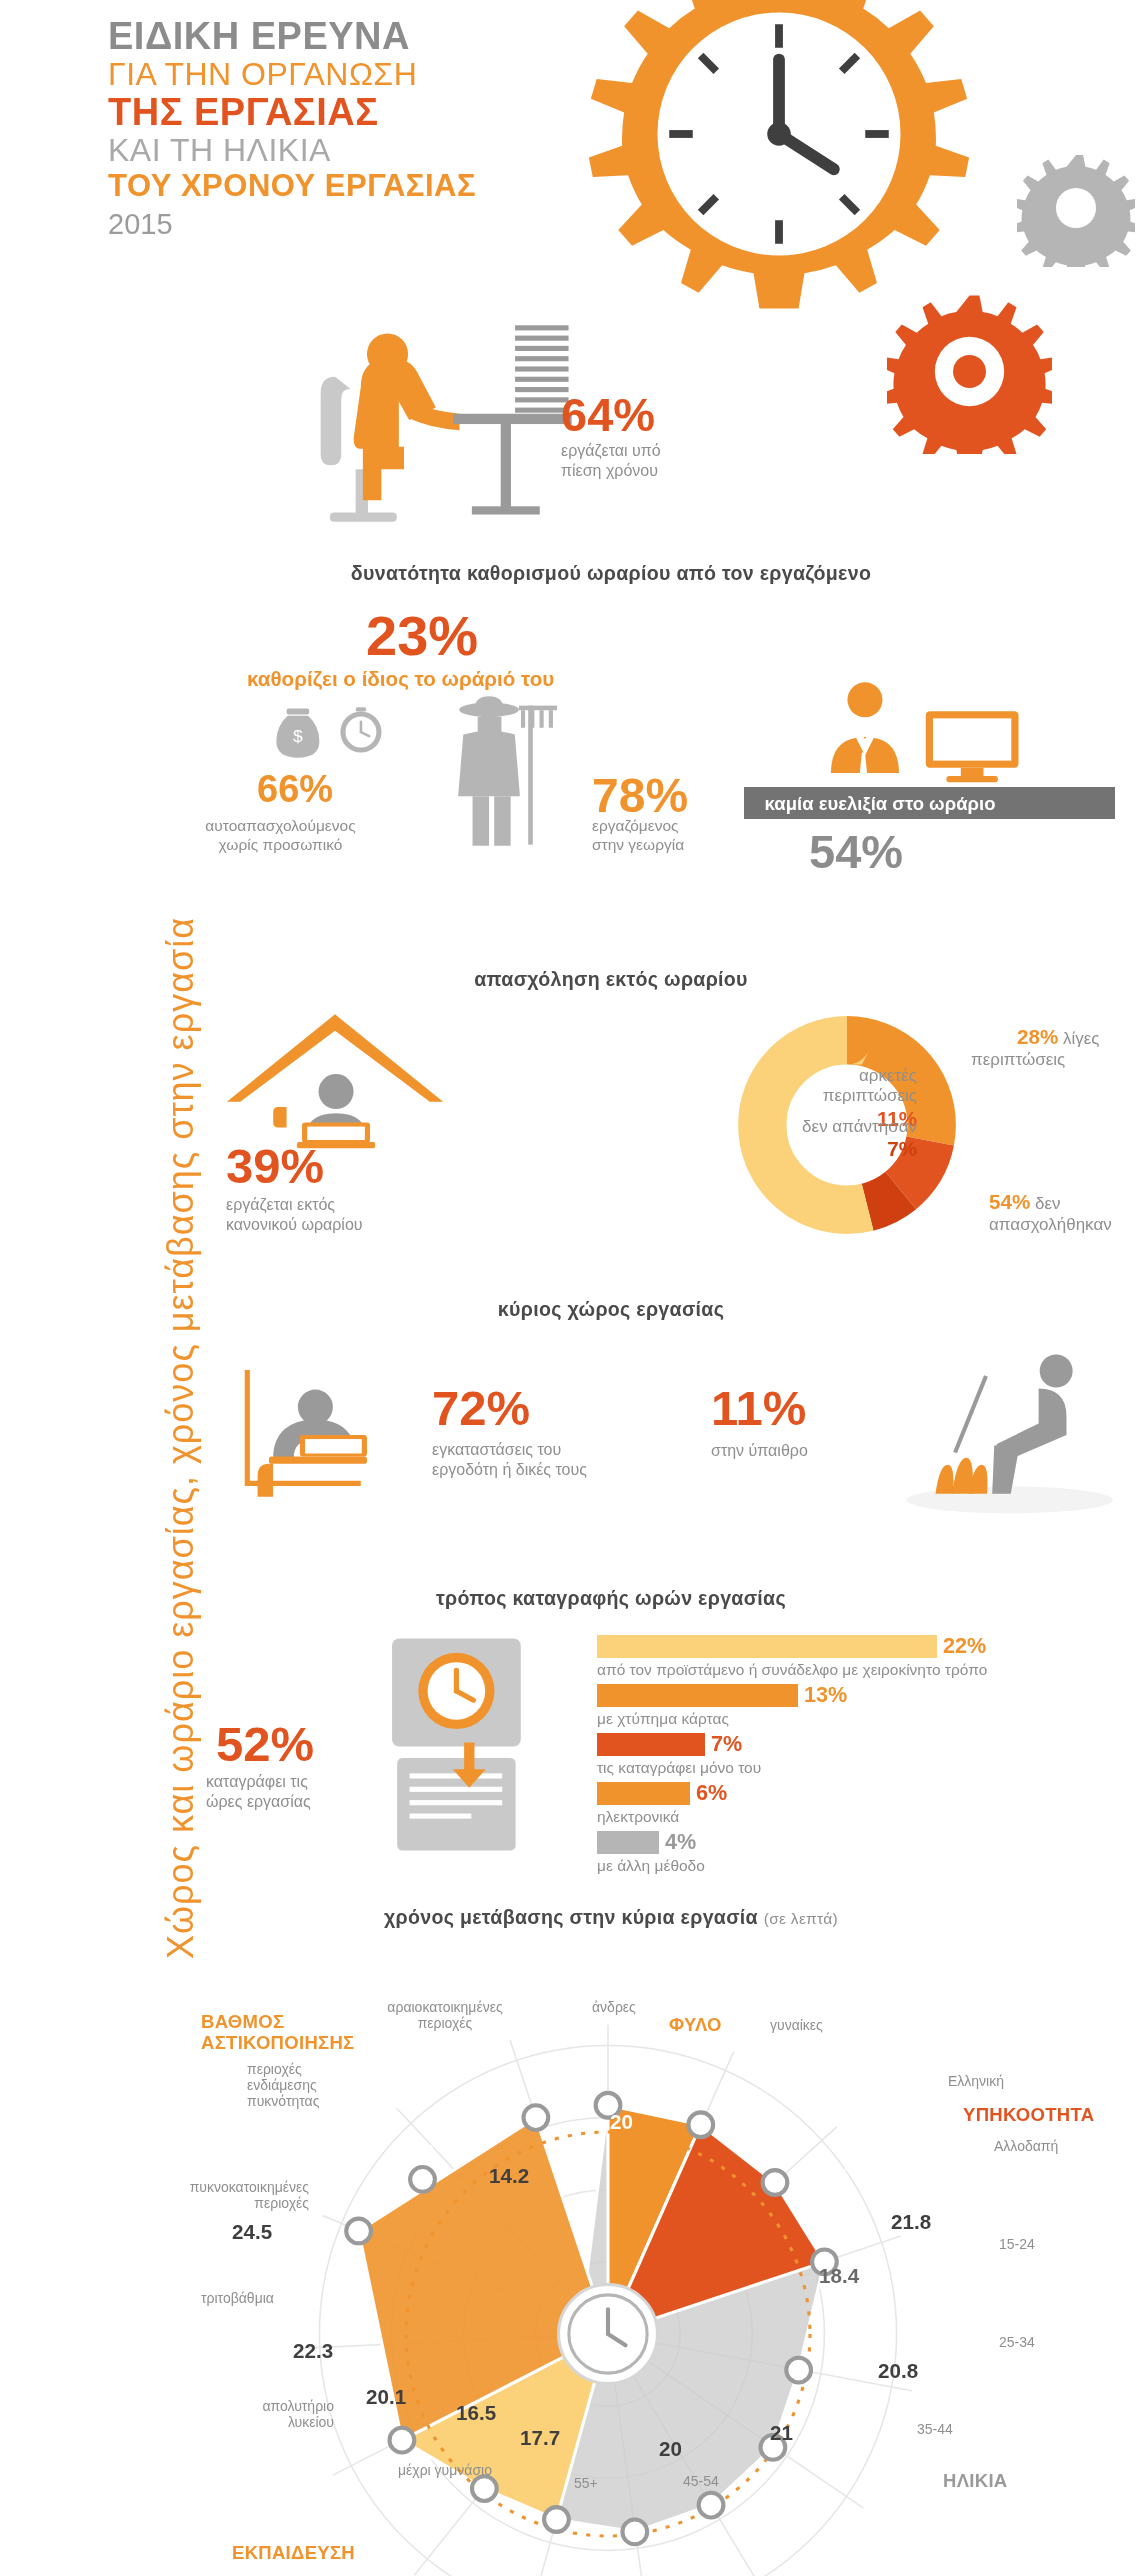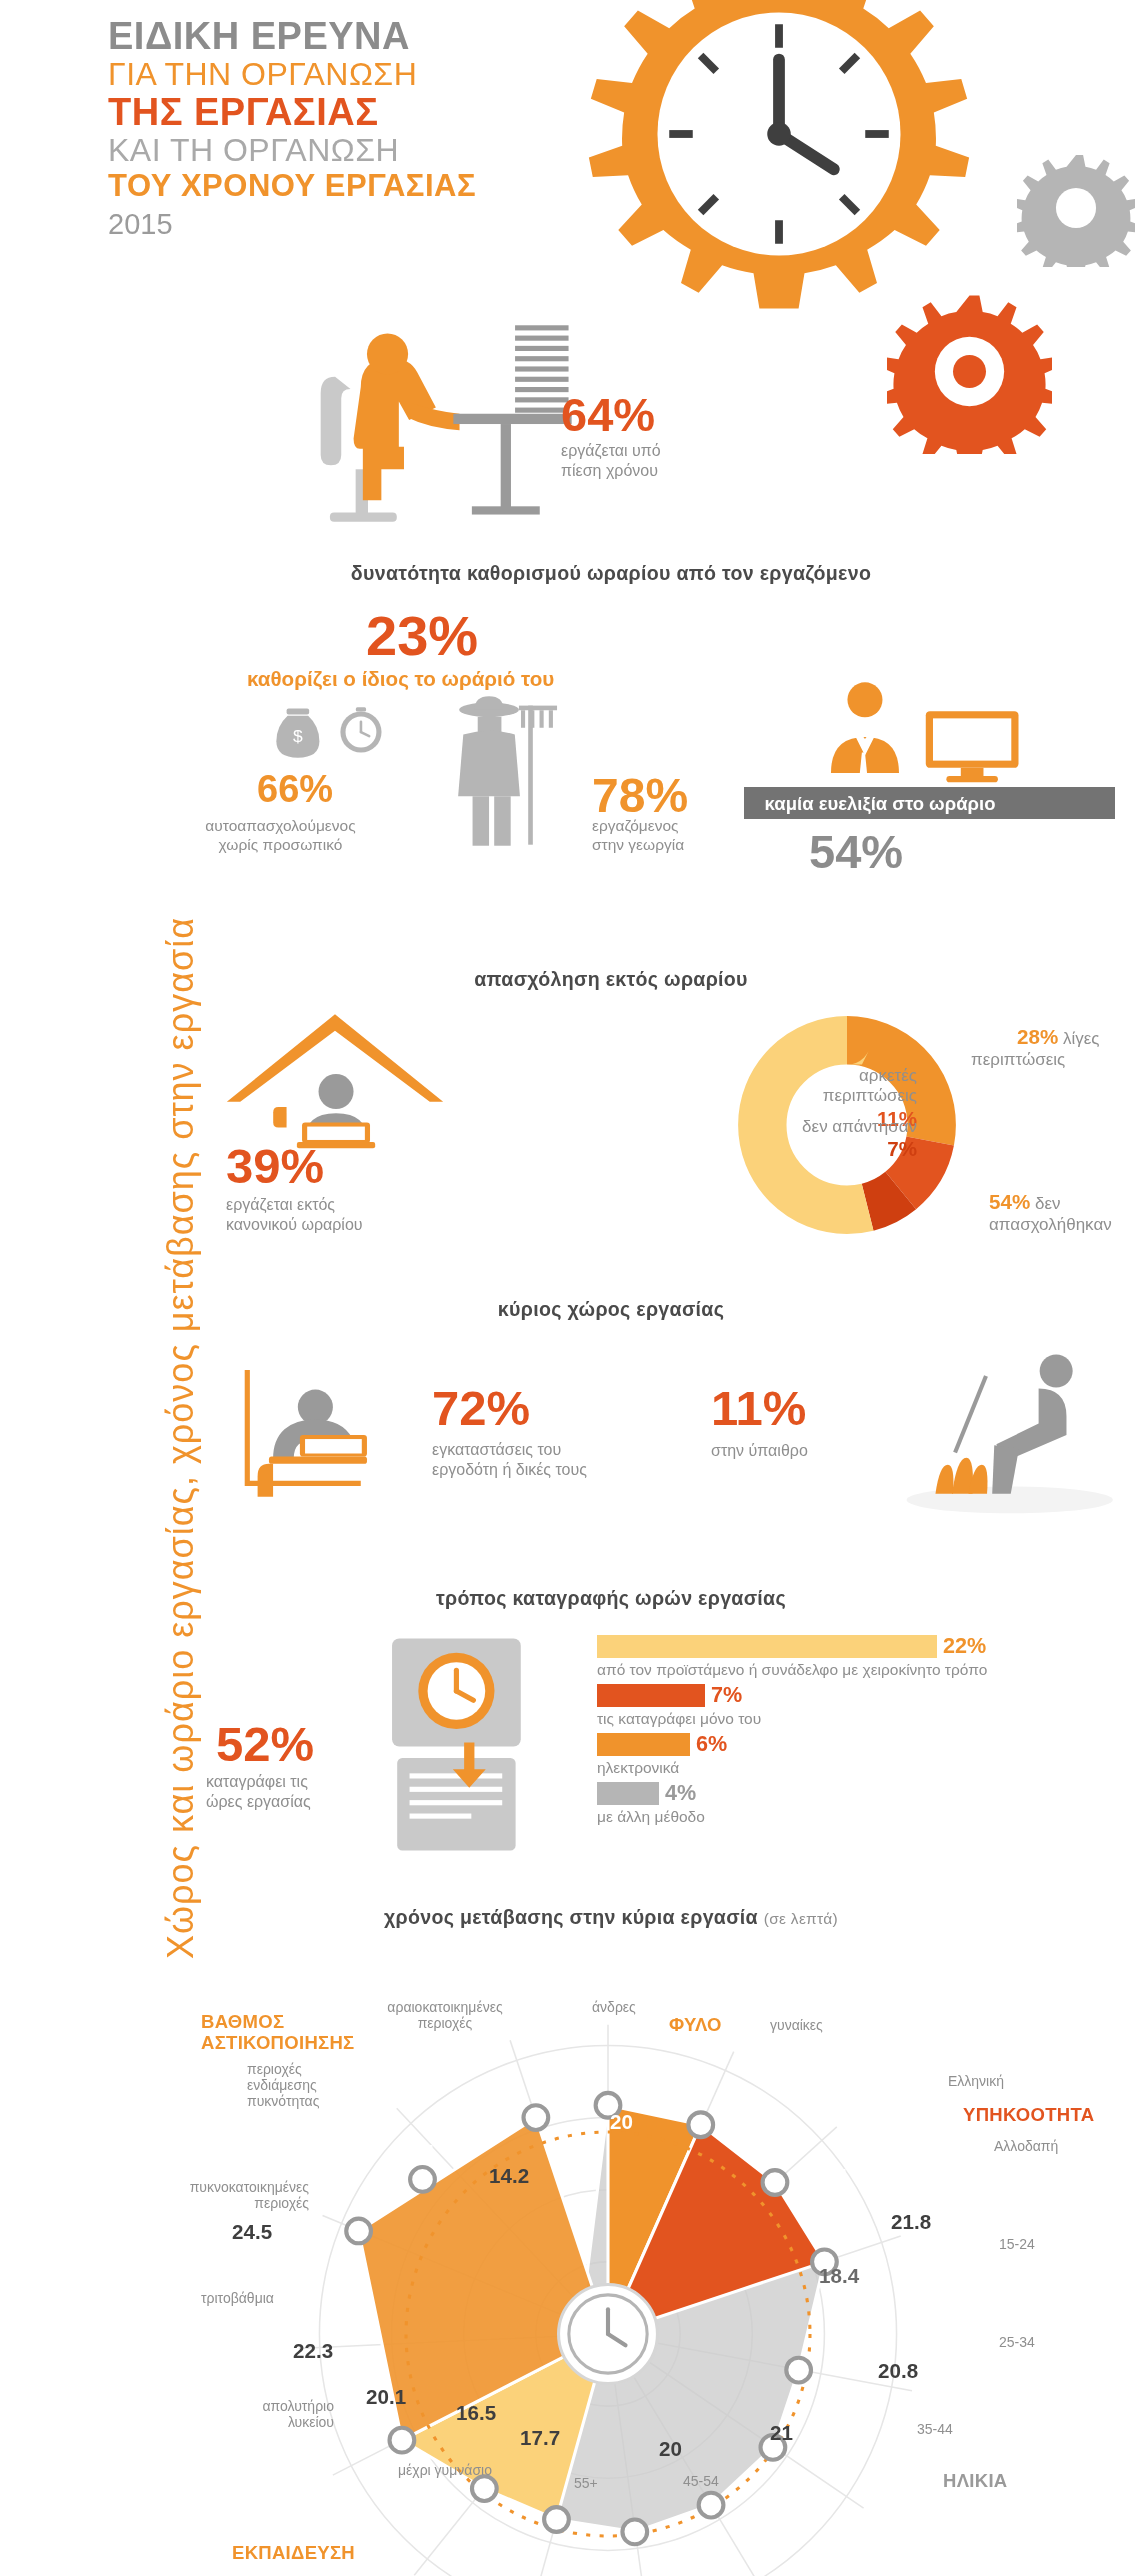--- a/index.html
+++ b/index.html
@@ -142,21 +142,21 @@
           <path d="M100 8 l12 0 4 20 a74 74 0 0 1 18 5 l13-17 10 6 -7 20 a76 76 0 0 1 14 11 l18-10 8 9 -13 16 a74 74 0 0 1 9 17 l20-3 4 12 -19 8 a76 76 0 0 1 1 19 l19 7 -3 12 -20-2 a74 74 0 0 1 -8 17 l13 15 -8 9 -18-9 a76 76 0 0 1 -16 11 l6 19 -10 6 -13-16 a74 74 0 0 1 -18 5 l-4 20 -12 0 -12 0 -4-20 a74 74 0 0 1 -18 -5 l-13 16 -10-6 6-19 a76 76 0 0 1 -16 -11 l-18 9 -8-9 13-15 a74 74 0 0 1 -8 -17 l-20 2 -3-12 19-7 a76 76 0 0 1 1 -19 l-19-8 4-12 20 3 a74 74 0 0 1 9 -17 l-13-16 8-9 18 10 a76 76 0 0 1 14 -11 l-7-20 10-6 13 17 a74 74 0 0 1 18 -5z"></path>
         </g>
         <circle cx="100" cy="100" r="42" fill="#ffffff"></circle>
         <circle cx="100" cy="100" r="20" fill="#e2541f"></circle>
       </svg>
 
       <div class="hdr-text">
         <div class="l1">ΕΙΔΙΚΗ ΕΡΕΥΝΑ</div>
         <div class="l2">ΓΙΑ ΤΗΝ ΟΡΓΑΝΩΣΗ</div>
         <div class="l3">ΤΗΣ ΕΡΓΑΣΙΑΣ</div>
-        <div class="l4">ΚΑΙ ΤΗ ΟΡΓΑΝΩΣΗ</div>
+        <div class="l4">ΚΑΙ ΤΗ ΗΛΙΚΙΑ</div>
         <div class="l5">ΤΟΥ ΧΡΟΝΟΥ ΕΡΓΑΣΙΑΣ</div>
         <div class="l6">2015</div>
       </div>
     </div>
 
     <div class="pressure">
       <svg class="fig" width="319" height="216" viewBox="0 0 310 210">
 
         <path d="M35 60 q-14 0 -14 16 l0 60 q0 10 10 10 q10 0 10-10 l0-55 q0-9 9-9z" fill="#c9c9c9"></path>
         <rect x="55" y="150" width="12" height="45" fill="#c9c9c9"></rect>
@@ -350,20 +350,25 @@
 
       <div class="p52">52%</div>
       <div class="p52c" style="white-space:pre-line;">καταγράφει τις
 ώρες εργασίας</div>
 
       <div class="bars">
         <div class="barrow">
           <div class="bar" style="width:340px;background:#fbd27a;"></div>
           <div class="val" style="left:346px;color:#f0932c;">22%</div>
           <div class="lab">από τον προϊστάμενο ή συνάδελφο με χειροκίνητο τρόπο</div>
+        </div>
+        <div class="barrow">
+          <div class="bar" style="width:201px;background:#f0932c;"></div>
+          <div class="val" style="left:207px;color:#f0932c;">13%</div>
+          <div class="lab">με χτύπημα κάρτας</div>
         </div>
         <div class="barrow">
           <div class="bar" style="width:108px;background:#e2541f;"></div>
           <div class="val" style="left:114px;color:#e2541f;">7%</div>
           <div class="lab">τις καταγράφει μόνο του</div>
         </div>
         <div class="barrow">
           <div class="bar" style="width:93px;background:#f0932c;"></div>
           <div class="val" style="left:99px;color:#e2541f;">6%</div>
           <div class="lab">ηλεκτρονικά</div>

